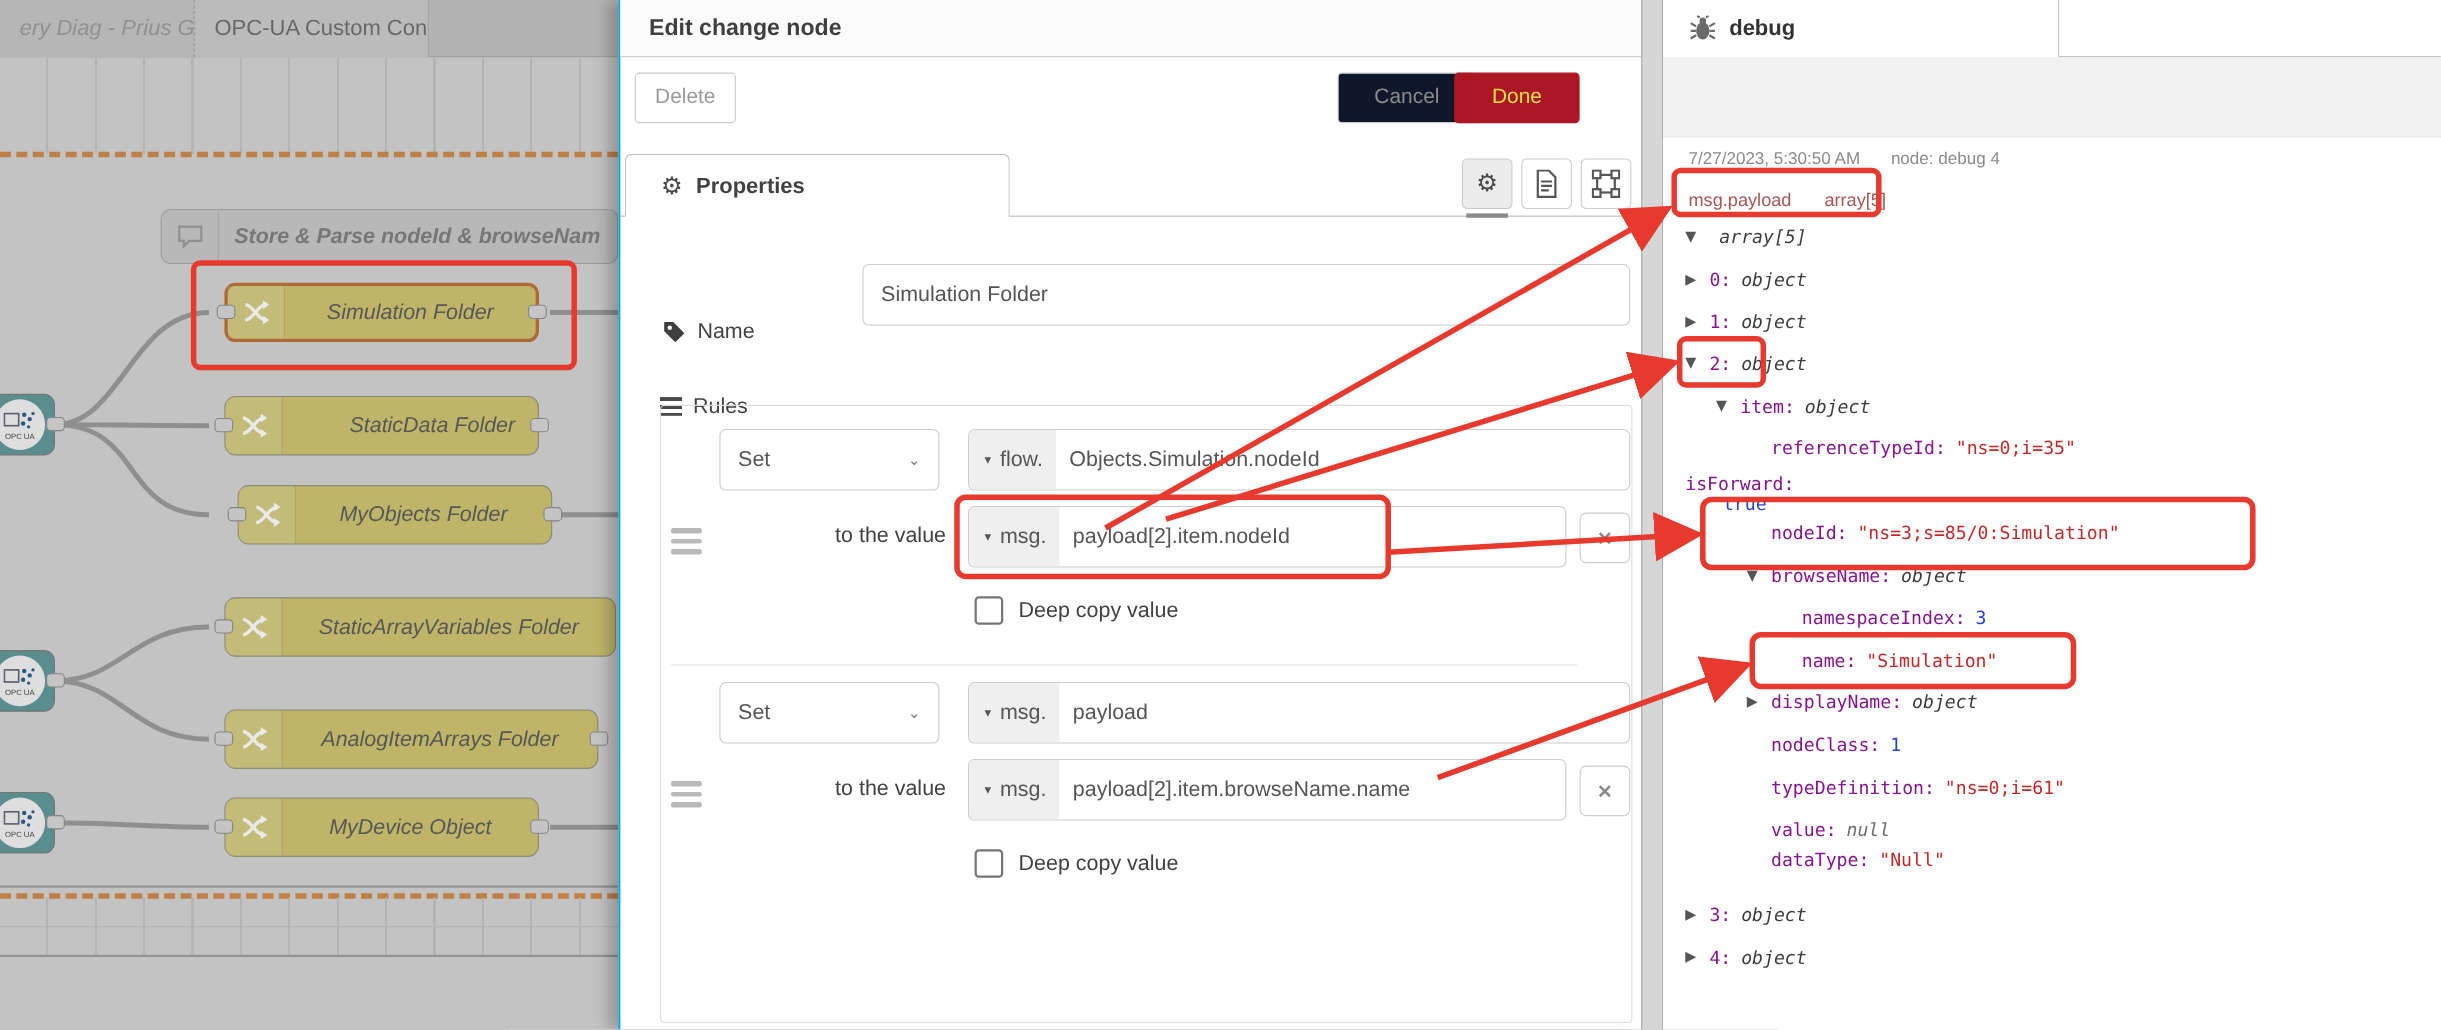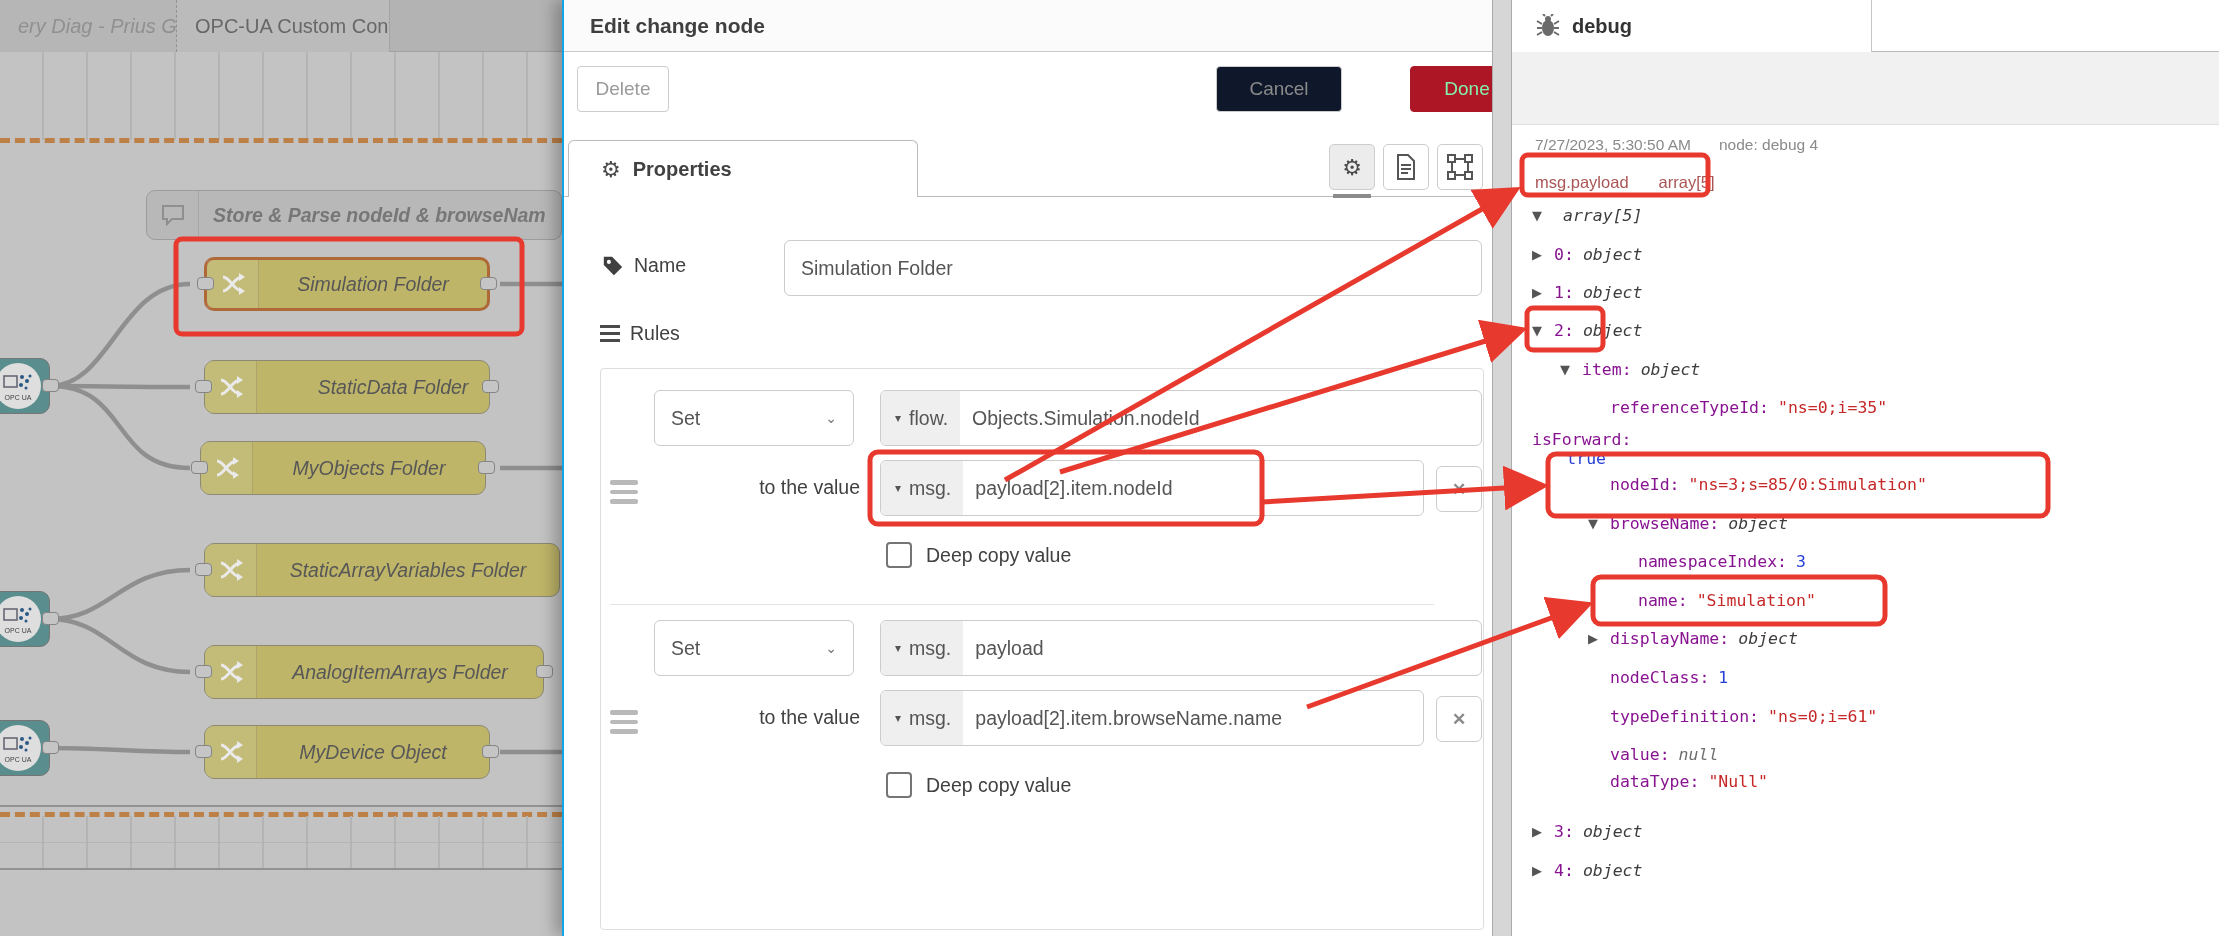--- a/index.html
+++ b/index.html
@@ -41,32 +41,32 @@
 
   .dim-overlay { position:absolute; inset:0; background:rgba(45,45,45,0.10); }
 
   
   .tray { position:absolute; left:562px; top:0; width:930px; height:936px; background:#fff; border-left:2px solid #0ea5e9; box-shadow:-8px 0 14px rgba(0,0,0,0.25); }
   .tray-header { position:absolute; left:0; top:0; width:100%; height:52px; background:#fbfbfb; border-bottom:1px solid #c9c9c9; display:flex; align-items:center; padding-left:26px; }
   .tray-title { font-size:21px; font-weight:bold; color:#3f3f3f; }
   .btn { display:flex; align-items:center; justify-content:center; border-radius:4px; font-size:19px; cursor:default; }
   .btn-delete { position:absolute; left:13px; top:66px; width:92px; height:46px; background:#fff; border:1px solid #ccc; color:#9a9a9a; }
   .btn-cancel { position:absolute; left:652px; top:66px; width:126px; height:46px; background:#0f172a; border:1px solid #ccc; color:#8a8a8a; }
-  .btn-done { position:absolute; left:846px; top:66px; width:114px; height:46px; background:#ad1625; border:1px solid #ad1625; color:#86efac; }
+  .btn-done { position:absolute; left:758px; top:66px; width:114px; height:46px; background:#ad1625; border:1px solid #ad1625; color:#fde047; }
   .tray-tabrow { position:absolute; left:0px; top:140px; width:100%; height:57px; border-bottom:1px solid #bbb; }
   .tab-properties { position:absolute; left:4px; top:0; width:350px; height:57px; background:#fff; border:1px solid #bbb; border-bottom:none; border-radius:6px 6px 0 0; display:flex; align-items:center; padding-left:32px; gap:12px; z-index:2; }
   .tab-properties::after { content:""; position:absolute; left:0; right:0; bottom:-2px; height:3px; background:#fff; }
   .tab-properties .tab-label { font-size:20px; font-weight:bold; color:#414141; }
   .gear-glyph { font-size:22px; color:#4a4a4a; font-family:"DejaVu Sans",sans-serif; }
   .icon-btn { position:absolute; top:4px; width:46px; height:46px; border:1px solid #ccc; border-radius:5px; background:#fff; display:flex; align-items:center; justify-content:center; }
   .icon-btn.active { background:#ececec; }
   .icon-btn.active::after { content:""; position:absolute; left:3px; right:3px; bottom:-9px; height:4px; background:#8c8c8c; }
   .ib-gear { left:765px; } .ib-doc { left:819px; } .ib-appearance { left:873px; }
 
-  .form-label { position:absolute; display:flex; align-items:center; gap:10px; font-size:19.5px; color:#414141; }
+  .form-label { position:absolute; display:flex; align-items:center; gap:10px; font-size:19.5px; color:#414141;margin-top:36px; }
   .name-input { position:absolute; left:220px; top:240px; width:698px; height:56px; border:1px solid #ccc; border-radius:6px; font-size:19.5px; color:#555; padding:0 16px; font-family:"Liberation Sans",sans-serif; background:#fff; }
   .rules-icon { width:20px; height:17px; background:repeating-linear-gradient(#4a4a4a 0 3.5px, transparent 3.5px 7px); }
   .rules-box { position:absolute; left:36px; top:368px; width:884px; height:562px; border:1px solid #ddd; border-radius:4px; }
   .sel { position:absolute; width:200px; height:56px; border:1px solid #ccc; border-radius:6px; background:#fff; display:flex; align-items:center; justify-content:space-between; padding:0 16px; font-size:19.5px; color:#555; }
   .sel .chev { font-size:14px; color:#777; }
   .tfield { position:absolute; height:56px; border:1px solid #ccc; border-radius:6px; background:#fff; display:flex; align-items:stretch; overflow:hidden; }
   .tfield .prefix { background:#efefef; display:flex; align-items:center; gap:8px; padding:0 12px 0 14px; font-size:19.5px; color:#555; flex:none; }
   .tfield .prefix .pcaret { font-size:12px; color:#555; }
   .tfield .fval { display:flex; align-items:center; padding-left:12px; font-size:19.5px; color:#555; white-space:nowrap; }
   .to-label { position:absolute; width:200px; text-align:right; font-size:19.5px; color:#414141; }
@@ -177,21 +177,21 @@
               <path d="M19 2 L25 6 L19 10 z" stroke="none"></path>
               <path d="M19 16 L25 20 L19 24 z" stroke="none"></path>
             </g>
           </svg>
       </div>
       <div class="nlabel">StaticData Folder</div>
       <span class="port port-in"></span>
       <span class="port port-out"></span>
     </div>
 
-    <div class="fnode" style="left:200px; top:441px; width:286px;">
+    <div class="fnode" style="left:216px; top:441px; width:286px;">
       <div class="icon-strip">
         <svg class="mini-svg" width="26" height="26" viewBox="0 0 26 26">
             <g stroke="#fff" stroke-width="3" fill="#fff">
               <path d="M3 20 C10 20 14 6 22 6" fill="none"></path>
               <path d="M3 6 C10 6 14 20 22 20" fill="none"></path>
               <path d="M19 2 L25 6 L19 10 z" stroke="none"></path>
               <path d="M19 16 L25 20 L19 24 z" stroke="none"></path>
             </g>
           </svg>
       </div>

